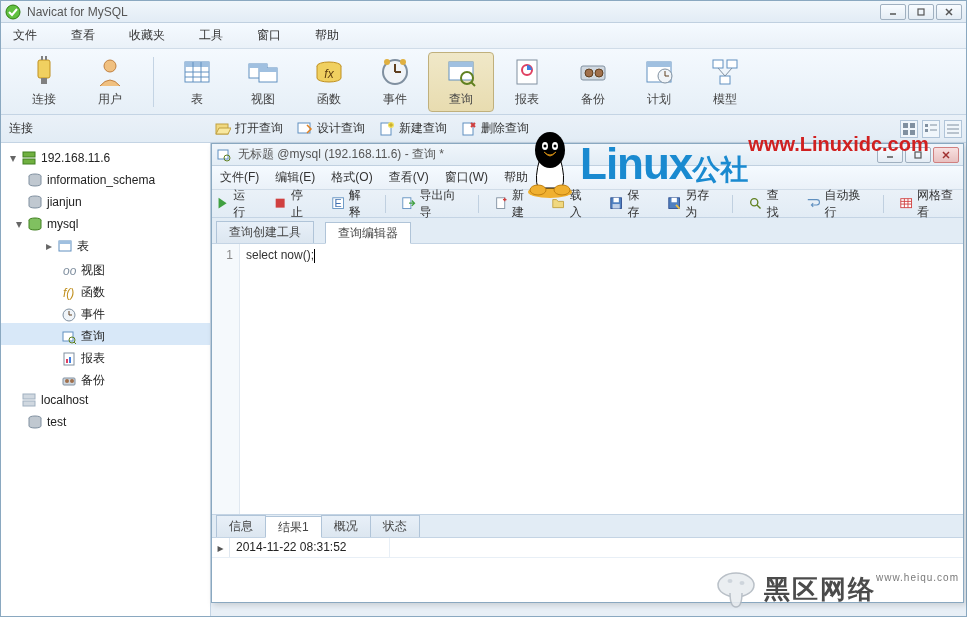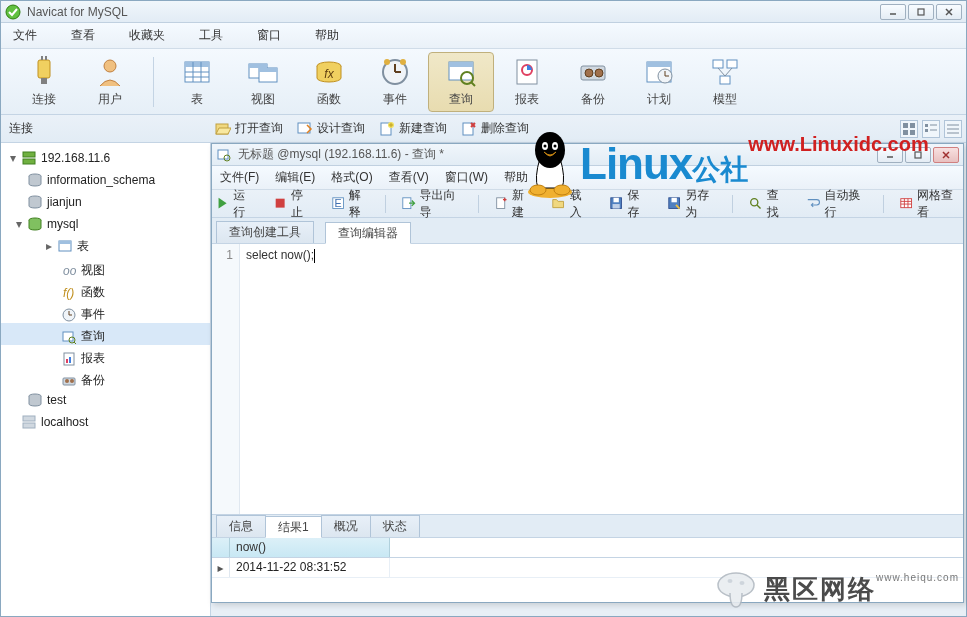--- a/index.html
+++ b/index.html
@@ -421,39 +421,39 @@
       <div class="tree-node indent-3">
         <span class="tree-icon">
             <svg viewBox="0 0 16 16">
               <rect x="2" y="5" width="12" height="7" rx="1" fill="#d0d8e0" stroke="#8090a0"></rect>
               <circle cx="6" cy="8" r="2" fill="#a0704c"></circle>
               <circle cx="11" cy="8" r="2" fill="#a0704c"></circle>
             </svg>
           </span>
         <span class="tree-label">备份</span>
       </div>
+      <div class="tree-node indent-0">
+        <span class="tree-toggle"></span>
+        <span class="tree-icon">
+            <svg viewBox="0 0 16 16">
+              <rect x="2" y="2" width="12" height="5" fill="#d0d8e0" stroke="#a0b0c0"></rect>
+              <rect x="2" y="9" width="12" height="5" fill="#d0d8e0" stroke="#a0b0c0"></rect>
+            </svg>
+          </span>
+        <span class="tree-label">localhost</span>
+      </div>
       <div class="tree-node indent-1">
         <span class="tree-toggle"></span>
         <span class="tree-icon">
             <svg viewBox="0 0 16 16">
               <ellipse cx="8" cy="4" rx="6" ry="2" fill="#c0c8d0" stroke="#8090a0"></ellipse>
               <path d="M2 4 L2 12 A6 2 0 0 0 14 12 L14 4" fill="#c0c8d0" stroke="#8090a0"></path>
             </svg>
           </span>
         <span class="tree-label">test</span>
-      </div>
-      <div class="tree-node indent-0">
-        <span class="tree-toggle"></span>
-        <span class="tree-icon">
-            <svg viewBox="0 0 16 16">
-              <rect x="2" y="2" width="12" height="5" fill="#d0d8e0" stroke="#a0b0c0"></rect>
-              <rect x="2" y="9" width="12" height="5" fill="#d0d8e0" stroke="#a0b0c0"></rect>
-            </svg>
-          </span>
-        <span class="tree-label">localhost</span>
       </div>
     </div>
 
     <div class="right-pane">
       <div class="mdi-window">
         <div class="mdi-title">
           <span class="mdi-icon"><svg viewBox="0 0 16 16">
                 <rect x="2" y="3" width="10" height="9" fill="#fff" stroke="#6090c0"></rect>
                 <circle cx="11" cy="11" r="3" fill="none" stroke="#608020"></circle>
               </svg></span>
@@ -607,24 +607,20 @@
         </div>
 
         <div class="result-tabs">
           <div class="mdi-tab">信息</div>
           <div class="mdi-tab active">结果1</div>
           <div class="mdi-tab">概况</div>
           <div class="mdi-tab">状态</div>
         </div>
 
         <div class="result-area">
-          <div class="result-header">
-            <div style="width:18px;border-right:1px solid #b0d0dc;background:linear-gradient(to bottom,#dcf0f8,#c8e8f4)"></div>
-            <div class="result-header-cell">now()</div>
-          </div>
           <div class="result-row">
             <div class="row-marker">▸</div>
             <div class="result-cell">2014-11-22 08:31:52</div>
           </div>
         </div>
       </div>
     </div>
   </div>
 </div>
 

